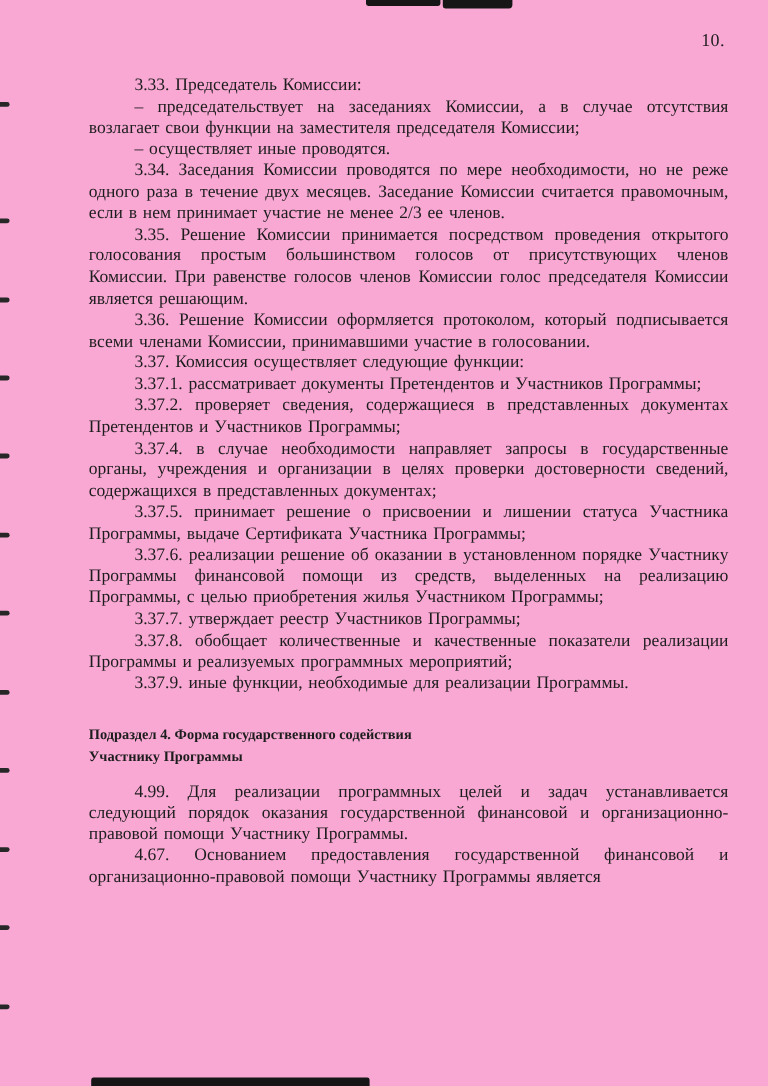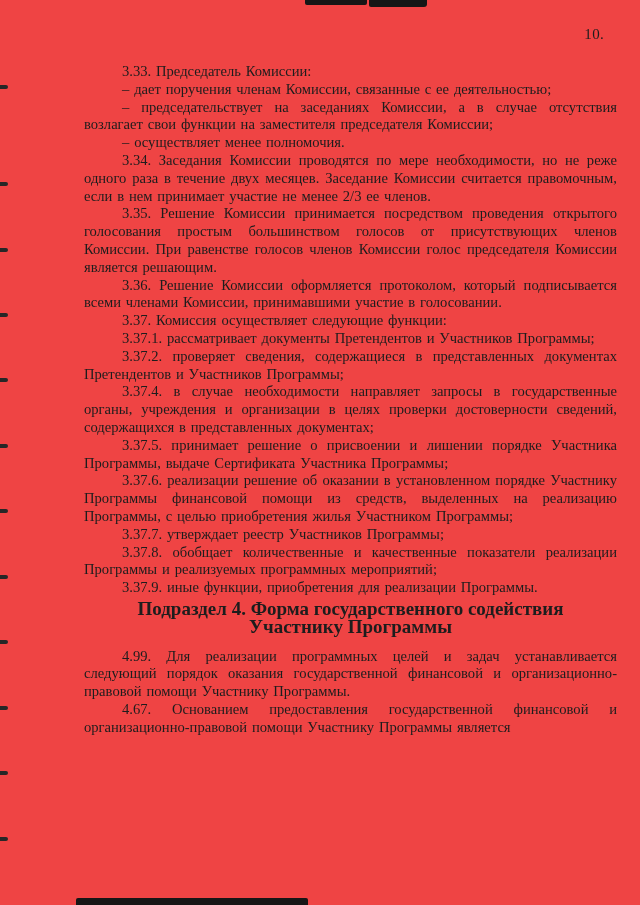--- a/index.html
+++ b/index.html
@@ -8,50 +8,49 @@
     height: 905px;
     background: #ffffff;
     font-family: "Liberation Serif", serif;
     color: #1d1d1d;
     position: relative;
     overflow: hidden;
   }
   .page {
     position: absolute;
     inset: 0;
-    background: #ef4444;
+    background: #f9a8d4;
     text-decoration: underline;
   }
   .page-number {
     position: absolute;
     top: 26px;
     right: 36px;
     font-size: 15px;
     letter-spacing: 0.3px;
   }
   .body-text {
     position: absolute;
-    left: 84px;
+    left: 74px;
     top: 63px;
     width: 533px;
     font-size: 14.6px;
     line-height: 17.8px;
     text-align: justify;
   }
   .para {
     margin: 0;
     text-indent: 38px;
     word-spacing: 1.2px;
   }
   .heading {
     font-weight: bold;
-    text-align: center;
-    font-size: 19px;
+    font-size: 12px;
     line-height: 17.8px;
-    margin: 3px 0 12px 0;
+    margin: 25px 0 12px 0;
   }
   
   .artifact { position: absolute; background: #161616; }
   .artifact-top-1 { left: 305px; top: 0; width: 62px; height: 5px; border-radius: 0 0 2px 2px; }
   .artifact-top-2 { left: 369px; top: 0; width: 58px; height: 7px; border-radius: 0 0 3px 2px; }
   .artifact-bottom { left: 76px; bottom: 0; width: 232px; height: 7px; border-radius: 2px 2px 0 0; }
   .edge-mark {
     position: absolute;
     left: 0;
     width: 8px;
@@ -62,35 +61,34 @@
 </style>
 </head>
 <body>
 
 <div class="page">
 
   <div class="page-number">10.</div>
 
   <div class="body-text">
     <p class="para">3.33. Председатель Комиссии:</p>
-    <p class="para">– дает поручения членам Комиссии, связанные с ее деятельностью;</p>
     <p class="para">– председательствует на заседаниях Комиссии, а в случае отсутствия возлагает свои функции на заместителя председателя Комиссии;</p>
-    <p class="para">– осуществляет менее полномочия.</p>
+    <p class="para">– осуществляет иные проводятся.</p>
     <p class="para">3.34. Заседания Комиссии проводятся по мере необходимости, но не реже одного раза в течение двух месяцев. Заседание Комиссии считается правомочным, если в нем принимает участие не менее 2/3 ее членов.</p>
     <p class="para">3.35. Решение Комиссии принимается посредством проведения открытого голосования простым большинством голосов от присутствующих членов Комиссии. При равенстве голосов членов Комиссии голос председателя Комиссии является решающим.</p>
     <p class="para">3.36. Решение Комиссии оформляется протоколом, который подписывается всеми членами Комиссии, принимавшими участие в голосовании.</p>
     <p class="para">3.37. Комиссия осуществляет следующие функции:</p>
     <p class="para">3.37.1. рассматривает документы Претендентов и Участников Программы;</p>
     <p class="para">3.37.2. проверяет сведения, содержащиеся в представленных документах Претендентов и Участников Программы;</p>
     <p class="para">3.37.4. в случае необходимости направляет запросы в государственные органы, учреждения и организации в целях проверки достоверности сведений, содержащихся в представленных документах;</p>
-    <p class="para">3.37.5. принимает решение о присвоении и лишении порядке Участника Программы, выдаче Сертификата Участника Программы;</p>
+    <p class="para">3.37.5. принимает решение о присвоении и лишении статуса Участника Программы, выдаче Сертификата Участника Программы;</p>
     <p class="para">3.37.6. реализации решение об оказании в установленном порядке Участнику Программы финансовой помощи из средств, выделенных на реализацию Программы, с целью приобретения жилья Участником Программы;</p>
     <p class="para">3.37.7. утверждает реестр Участников Программы;</p>
     <p class="para">3.37.8. обобщает количественные и качественные показатели реализации Программы и реализуемых программных мероприятий;</p>
-    <p class="para">3.37.9. иные функции, приобретения для реализации Программы.</p>
+    <p class="para">3.37.9. иные функции, необходимые для реализации Программы.</p>
 
     <div class="heading">
       <span>Подраздел 4. Форма государственного содействия</span><br>
       <span>Участнику Программы</span>
     </div>
 
     <p class="para">4.99. Для реализации программных целей и задач устанавливается следующий порядок оказания государственной финансовой и организационно-правовой помощи Участнику Программы.</p>
     <p class="para">4.67. Основанием предоставления государственной финансовой и организационно-правовой помощи Участнику Программы является</p>
   </div>
 

